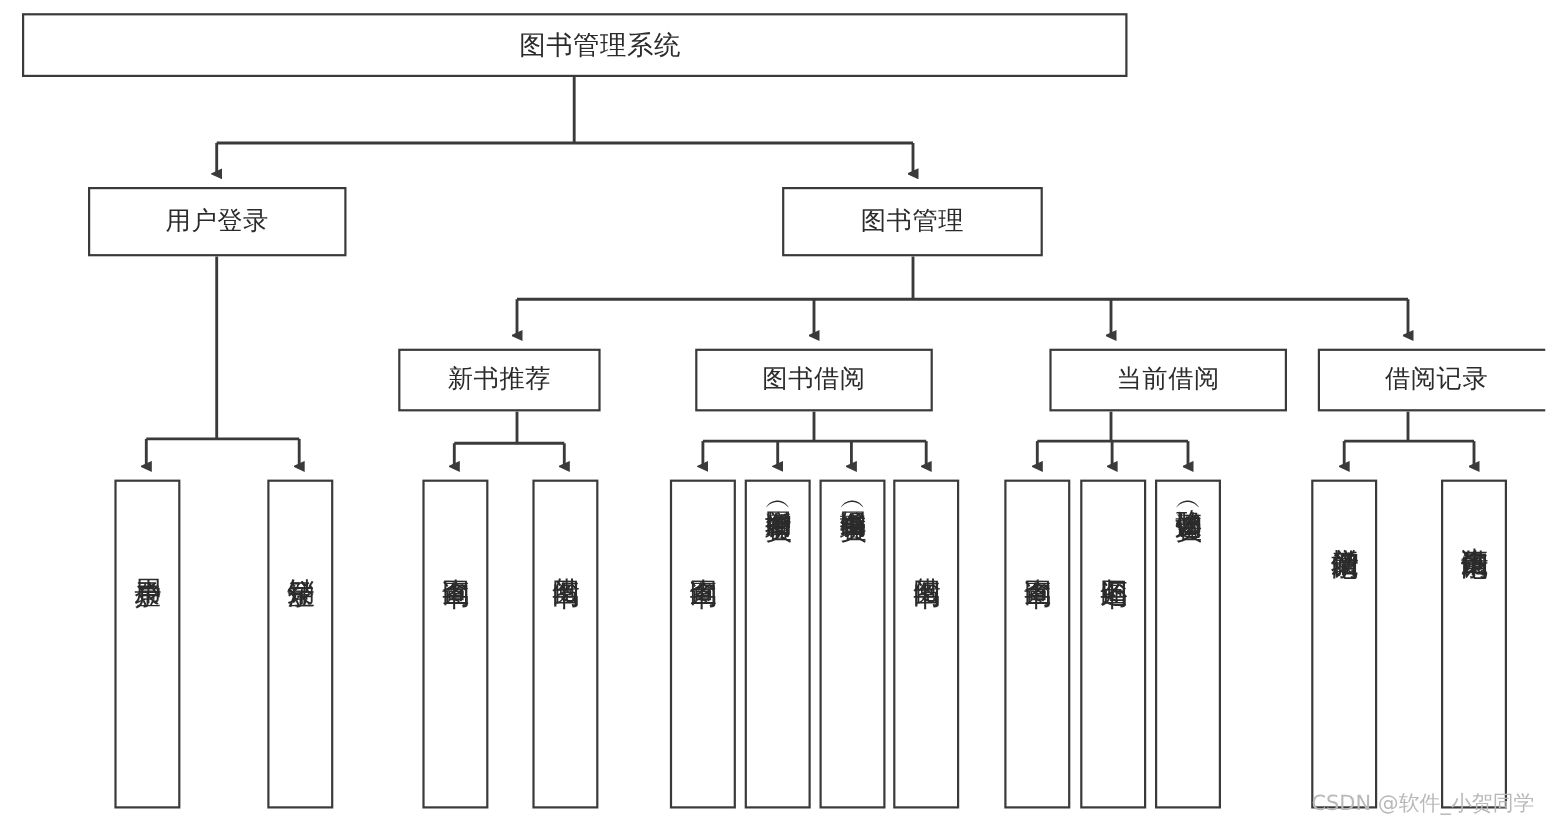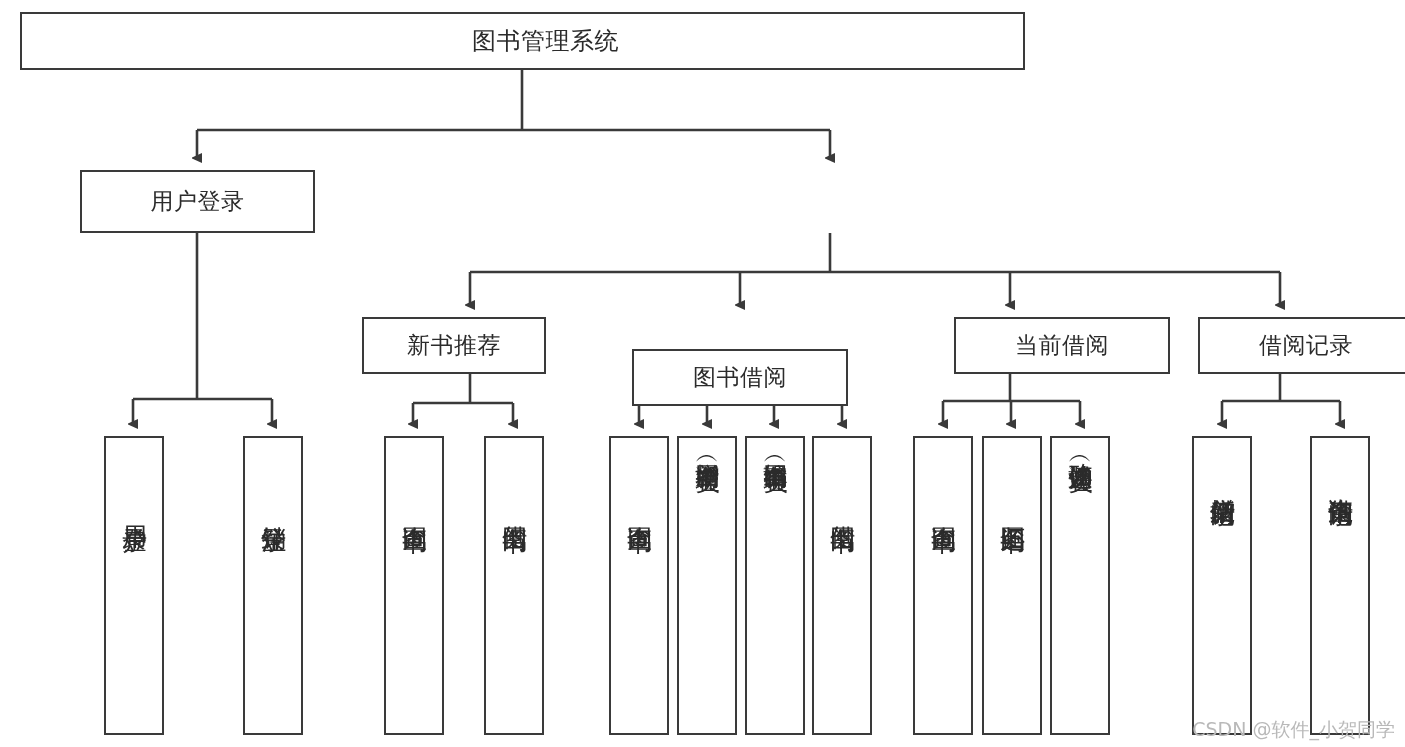--- a/index.html
+++ b/index.html
@@ -133,25 +133,28 @@
     </g>
   </svg>
 
   <div class="node horiz root" style="left:20px; top:12px; width:1005px; height:58px;padding-left:46px;">
     <span class="label">图书管理系统</span>
   </div>
 
   <div class="node horiz" style="left:80px; top:170px; width:235px; height:63px;">
     <span class="label">用户登录</span>
   </div>
+  <div class="node horiz" style="left:711px; top:170px; width:237px; height:63px;">
+    <span class="label">图书管理</span>
+  </div>
 
   <div class="node horiz" style="left:362px; top:317px; width:184px; height:57px;">
     <span class="label">新书推荐</span>
   </div>
-  <div class="node horiz" style="left:632px; top:317px; width:216px; height:57px;margin-top:32px;">
+  <div class="node horiz" style="left:632px; top:317px; width:216px; height:57px;">
     <span class="label">图书借阅</span>
   </div>
   <div class="node horiz" style="left:954px; top:317px; width:216px; height:57px;">
     <span class="label">当前借阅</span>
   </div>
   <div class="node horiz" style="left:1198px; top:317px; width:216px; height:57px;">
     <span class="label">借阅记录</span>
   </div>
 
   <div class="node vert" style="left:104px; top:436px; width:60px; height:299px; padding-top:68px;">

